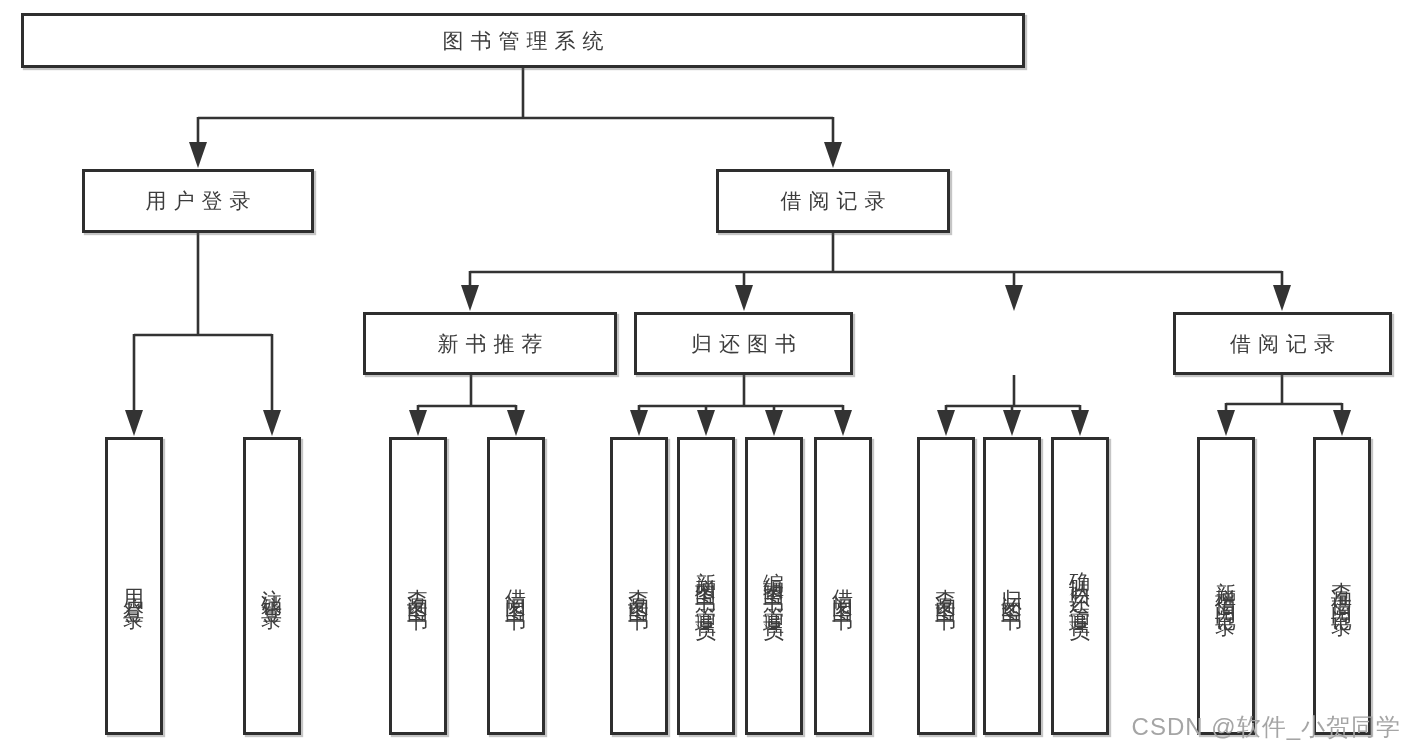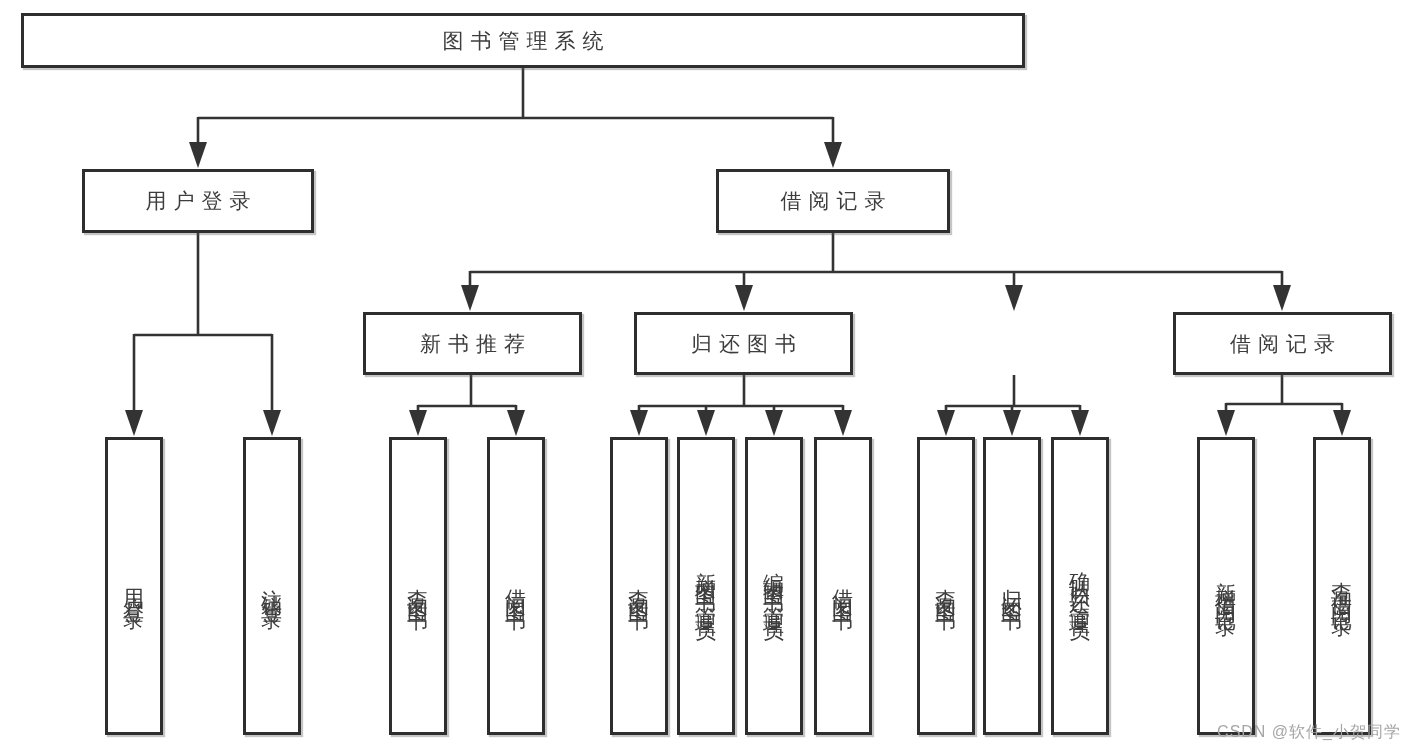--- a/index.html
+++ b/index.html
@@ -42,31 +42,31 @@
     text-orientation: mixed;
     font-size: 21px;
     letter-spacing: 7px;
     line-height: 1;
     color: #3d3d3d;
   }
   .watermark {
     position: absolute;
     right: 4px;
     bottom: 4px;
-    font-size: 16px;
+    font-size: 24px;
     letter-spacing: 1px;
     color: #a5a5a5;
     z-index: 3;
     white-space: nowrap;
   }
   
   #n-root           { left: 21px;   top: 13px;  width: 1004px; height: 55px; }
   #n-user-login     { left: 82px;   top: 169px; width: 232px;  height: 64px; }
   #n-book-mgmt      { left: 716px;  top: 169px; width: 234px;  height: 64px; }
-  #n-new-books      { left: 363px;  top: 312px; width: 219px;  height: 63px; }
+  #n-new-books      { left: 363px;  top: 312px; width: 254px;  height: 63px; }
   #n-book-borrow    { left: 634px;  top: 312px; width: 219px;  height: 63px; }
   #n-current-borrow { left: 905px;  top: 312px; width: 219px;  height: 63px; }
   #n-borrow-records { left: 1173px; top: 312px; width: 219px;  height: 63px; }
   #n-login-leaf     { left: 105px; }
   #n-logout         { left: 243px; }
   #n-nb-query       { left: 389px; }
   #n-nb-borrow      { left: 487px; }
   #n-bb-query       { left: 610px; }
   #n-bb-add         { left: 677px; }
   #n-bb-edit        { left: 745px; }

